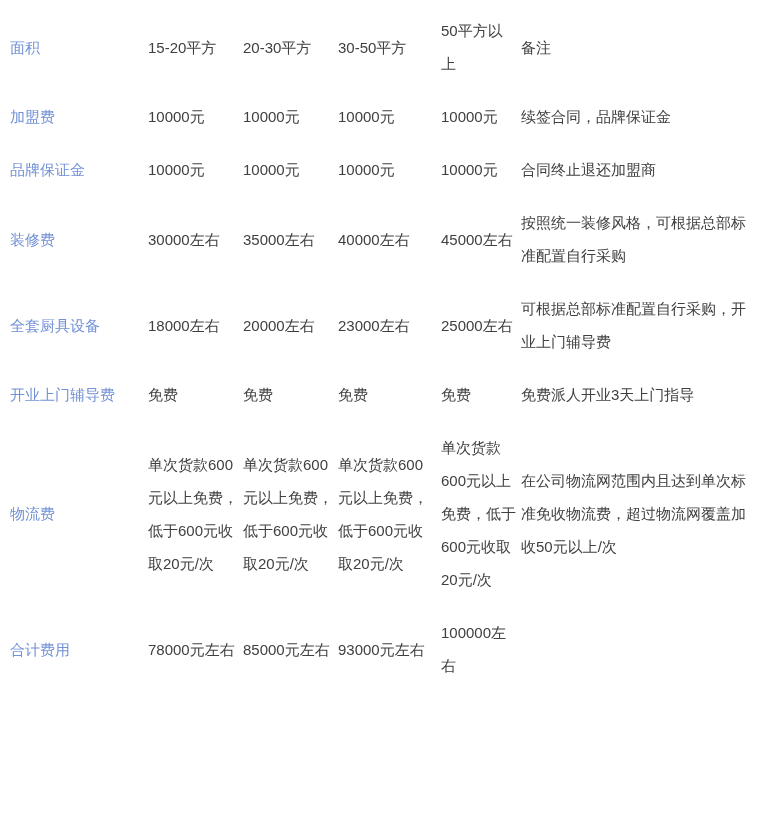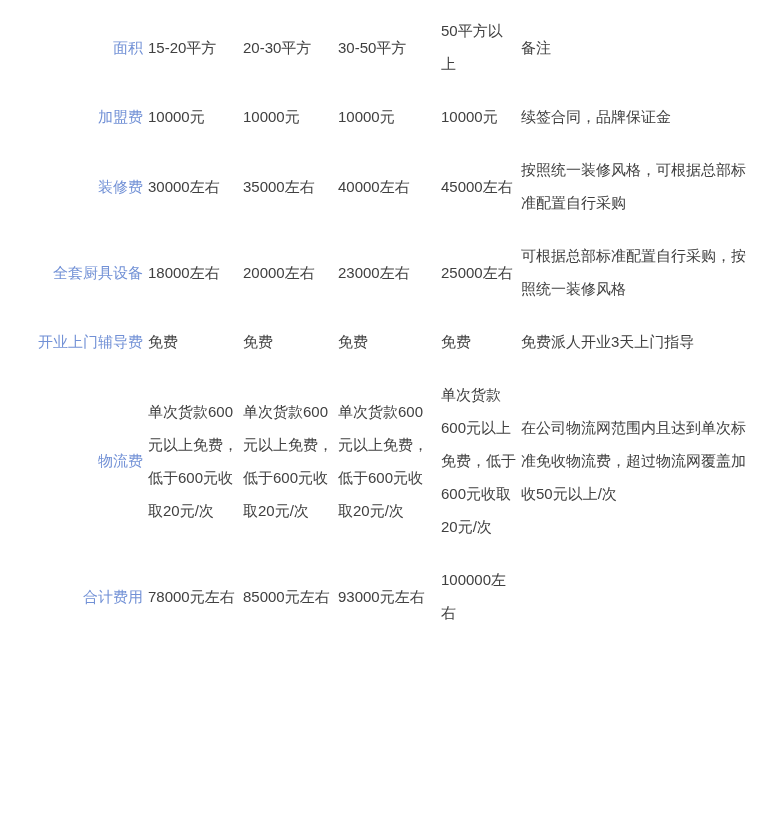--- a/index.html
+++ b/index.html
@@ -27,21 +27,20 @@
     font-size: 15px;
     line-height: 33px;
     vertical-align: middle;
     padding: 10px 5px 10px 0;
     word-wrap: break-word;
     overflow-wrap: break-word;
     border: none;
   }
   table.fees td.row-label {
     color: #7291d6;
-    text-align: right;
   }
 </style>
 </head>
 <body>
 
 <div class="page">
 
   <table class="fees">
     <colgroup>
       <col style="width:138px">
@@ -62,34 +61,42 @@
         </tr>
         <tr>
           <td class="row-label">加盟费</td>
           <td>10000元</td>
           <td>10000元</td>
           <td>10000元</td>
           <td>10000元</td>
           <td>续签合同，品牌保证金</td>
         </tr>
         <tr>
+          <td class="row-label">品牌保证金</td>
+          <td>10000元</td>
+          <td>10000元</td>
+          <td>10000元</td>
+          <td>10000元</td>
+          <td>合同终止退还加盟商</td>
+        </tr>
+        <tr>
           <td class="row-label">装修费</td>
           <td>30000左右</td>
           <td>35000左右</td>
           <td>40000左右</td>
           <td>45000左右</td>
           <td>按照统一装修风格，可根据总部标准配置自行采购</td>
         </tr>
         <tr>
           <td class="row-label">全套厨具设备</td>
           <td>18000左右</td>
           <td>20000左右</td>
           <td>23000左右</td>
           <td>25000左右</td>
-          <td>可根据总部标准配置自行采购，按照统一装修风格</td>
+          <td>可根据总部标准配置自行采购，开业上门辅导费</td>
         </tr>
         <tr>
           <td class="row-label">开业上门辅导费</td>
           <td>免费</td>
           <td>免费</td>
           <td>免费</td>
           <td>免费</td>
           <td>免费派人开业3天上门指导</td>
         </tr>
         <tr>

